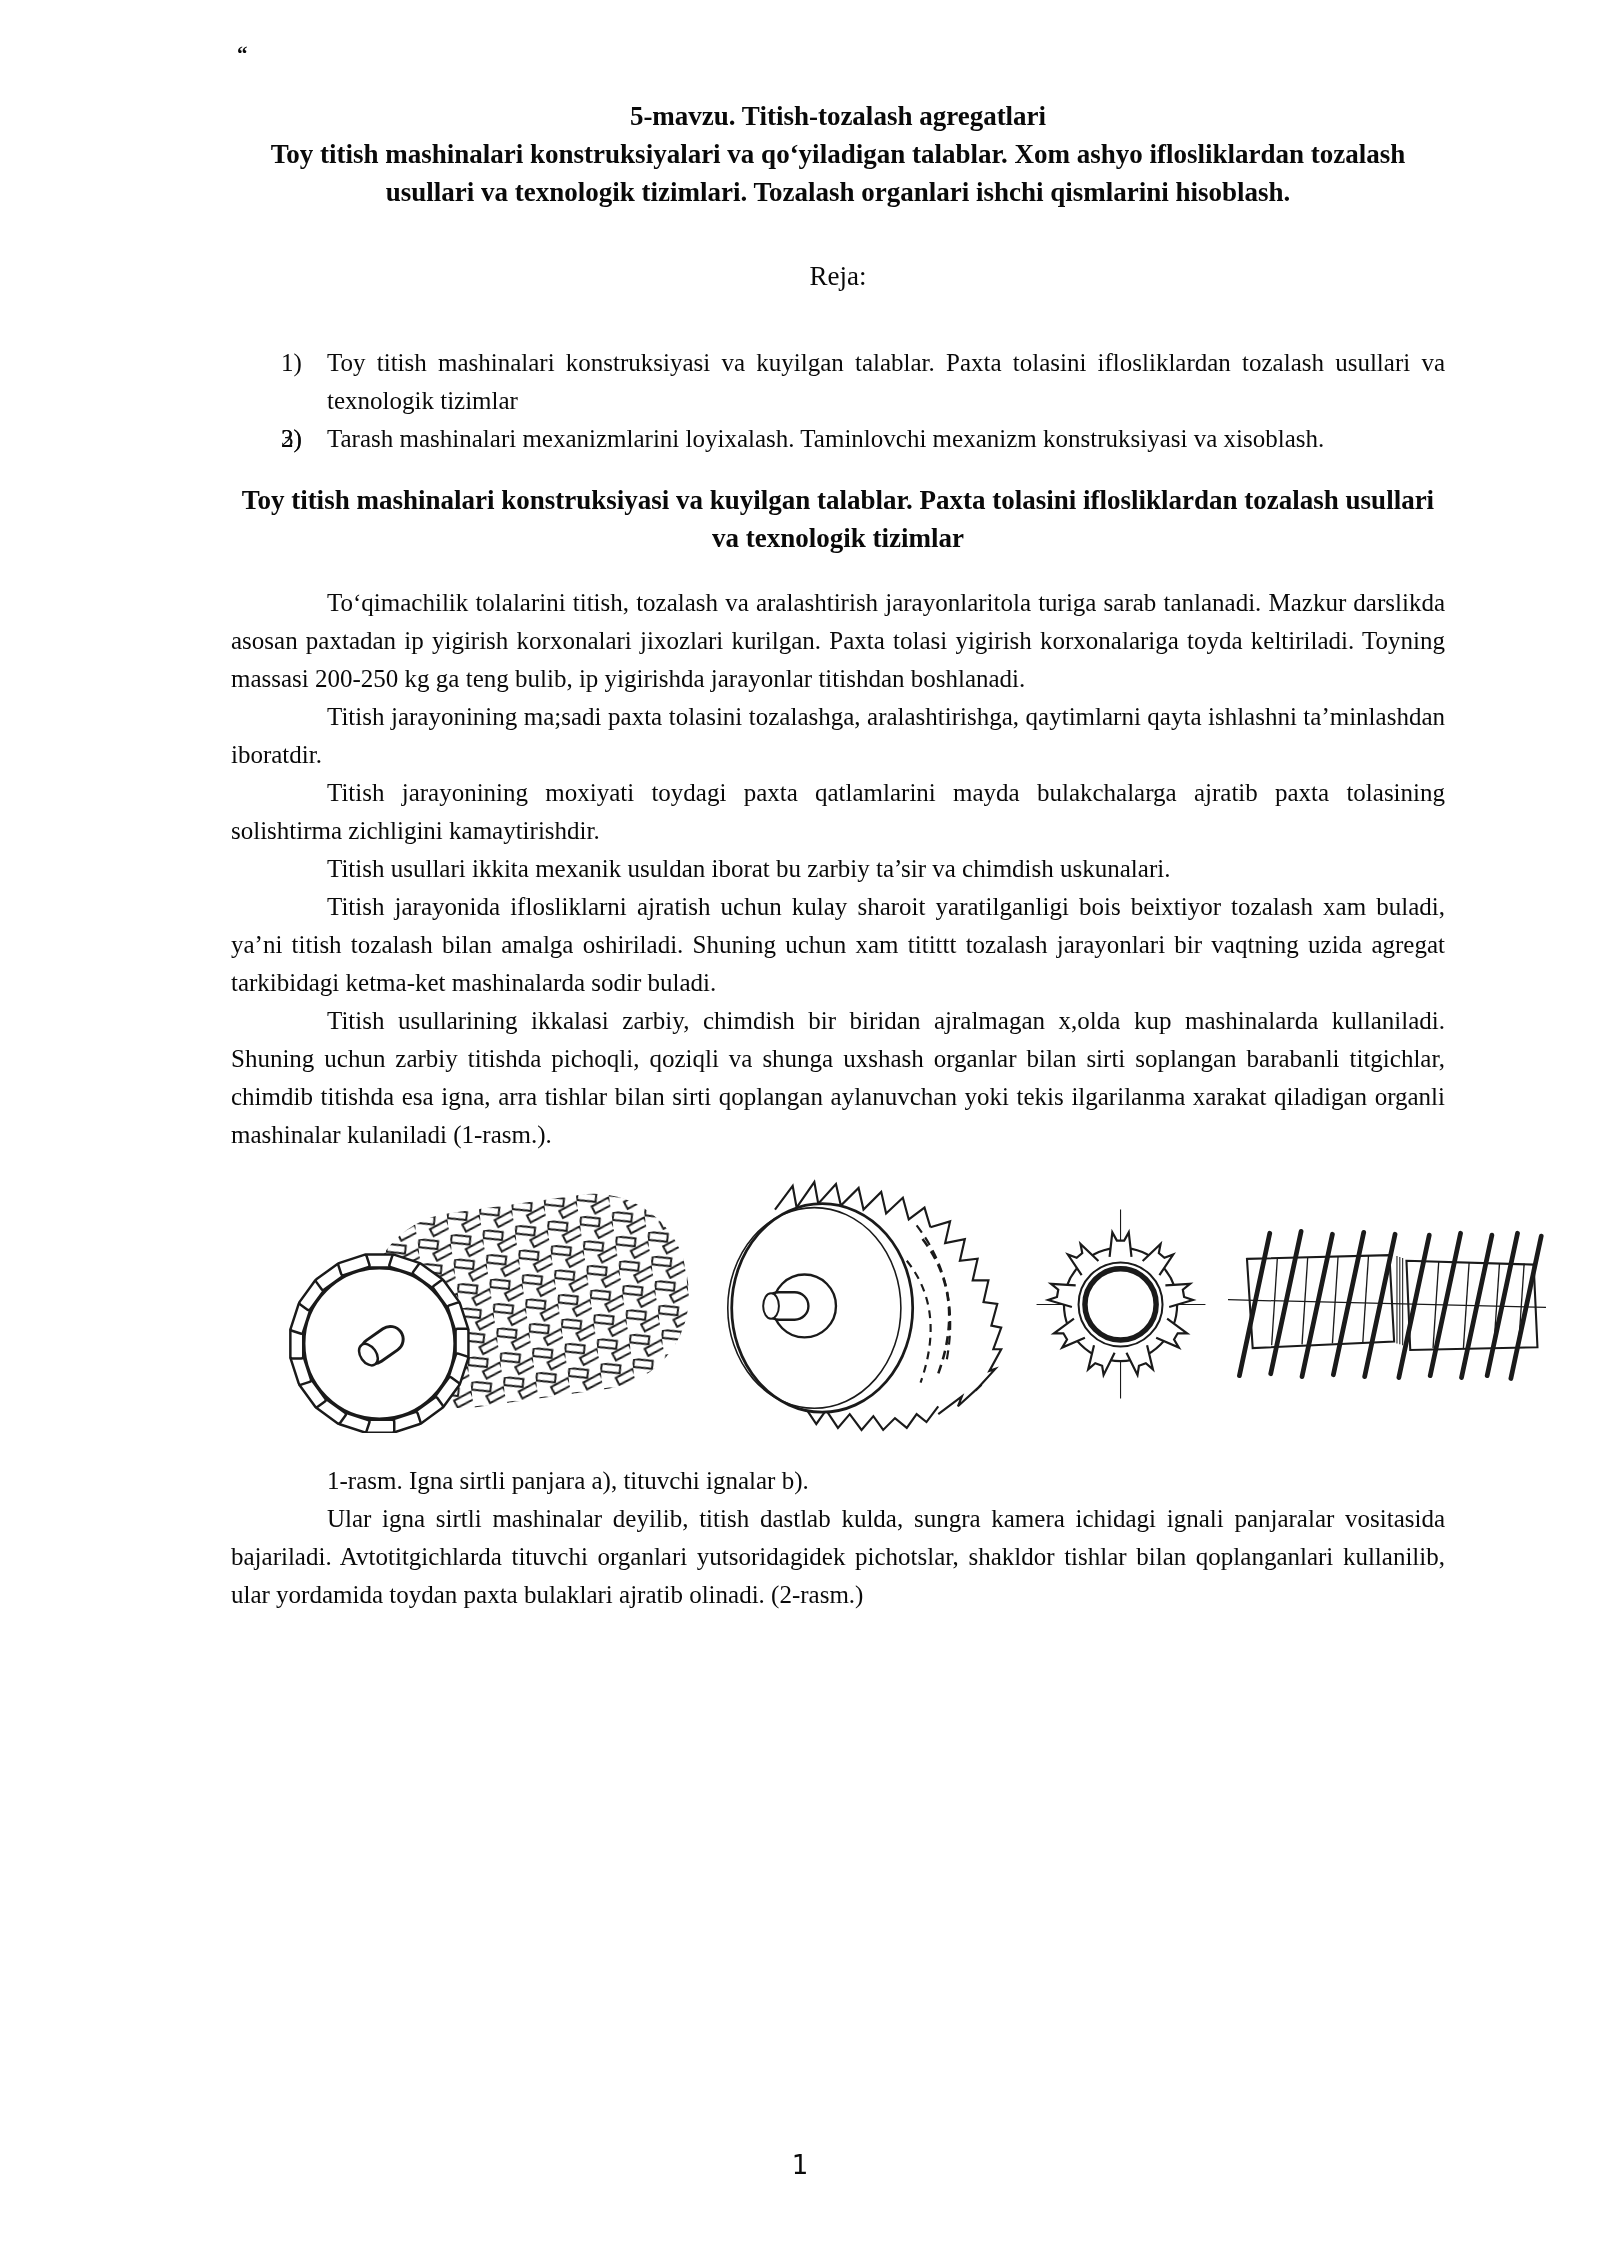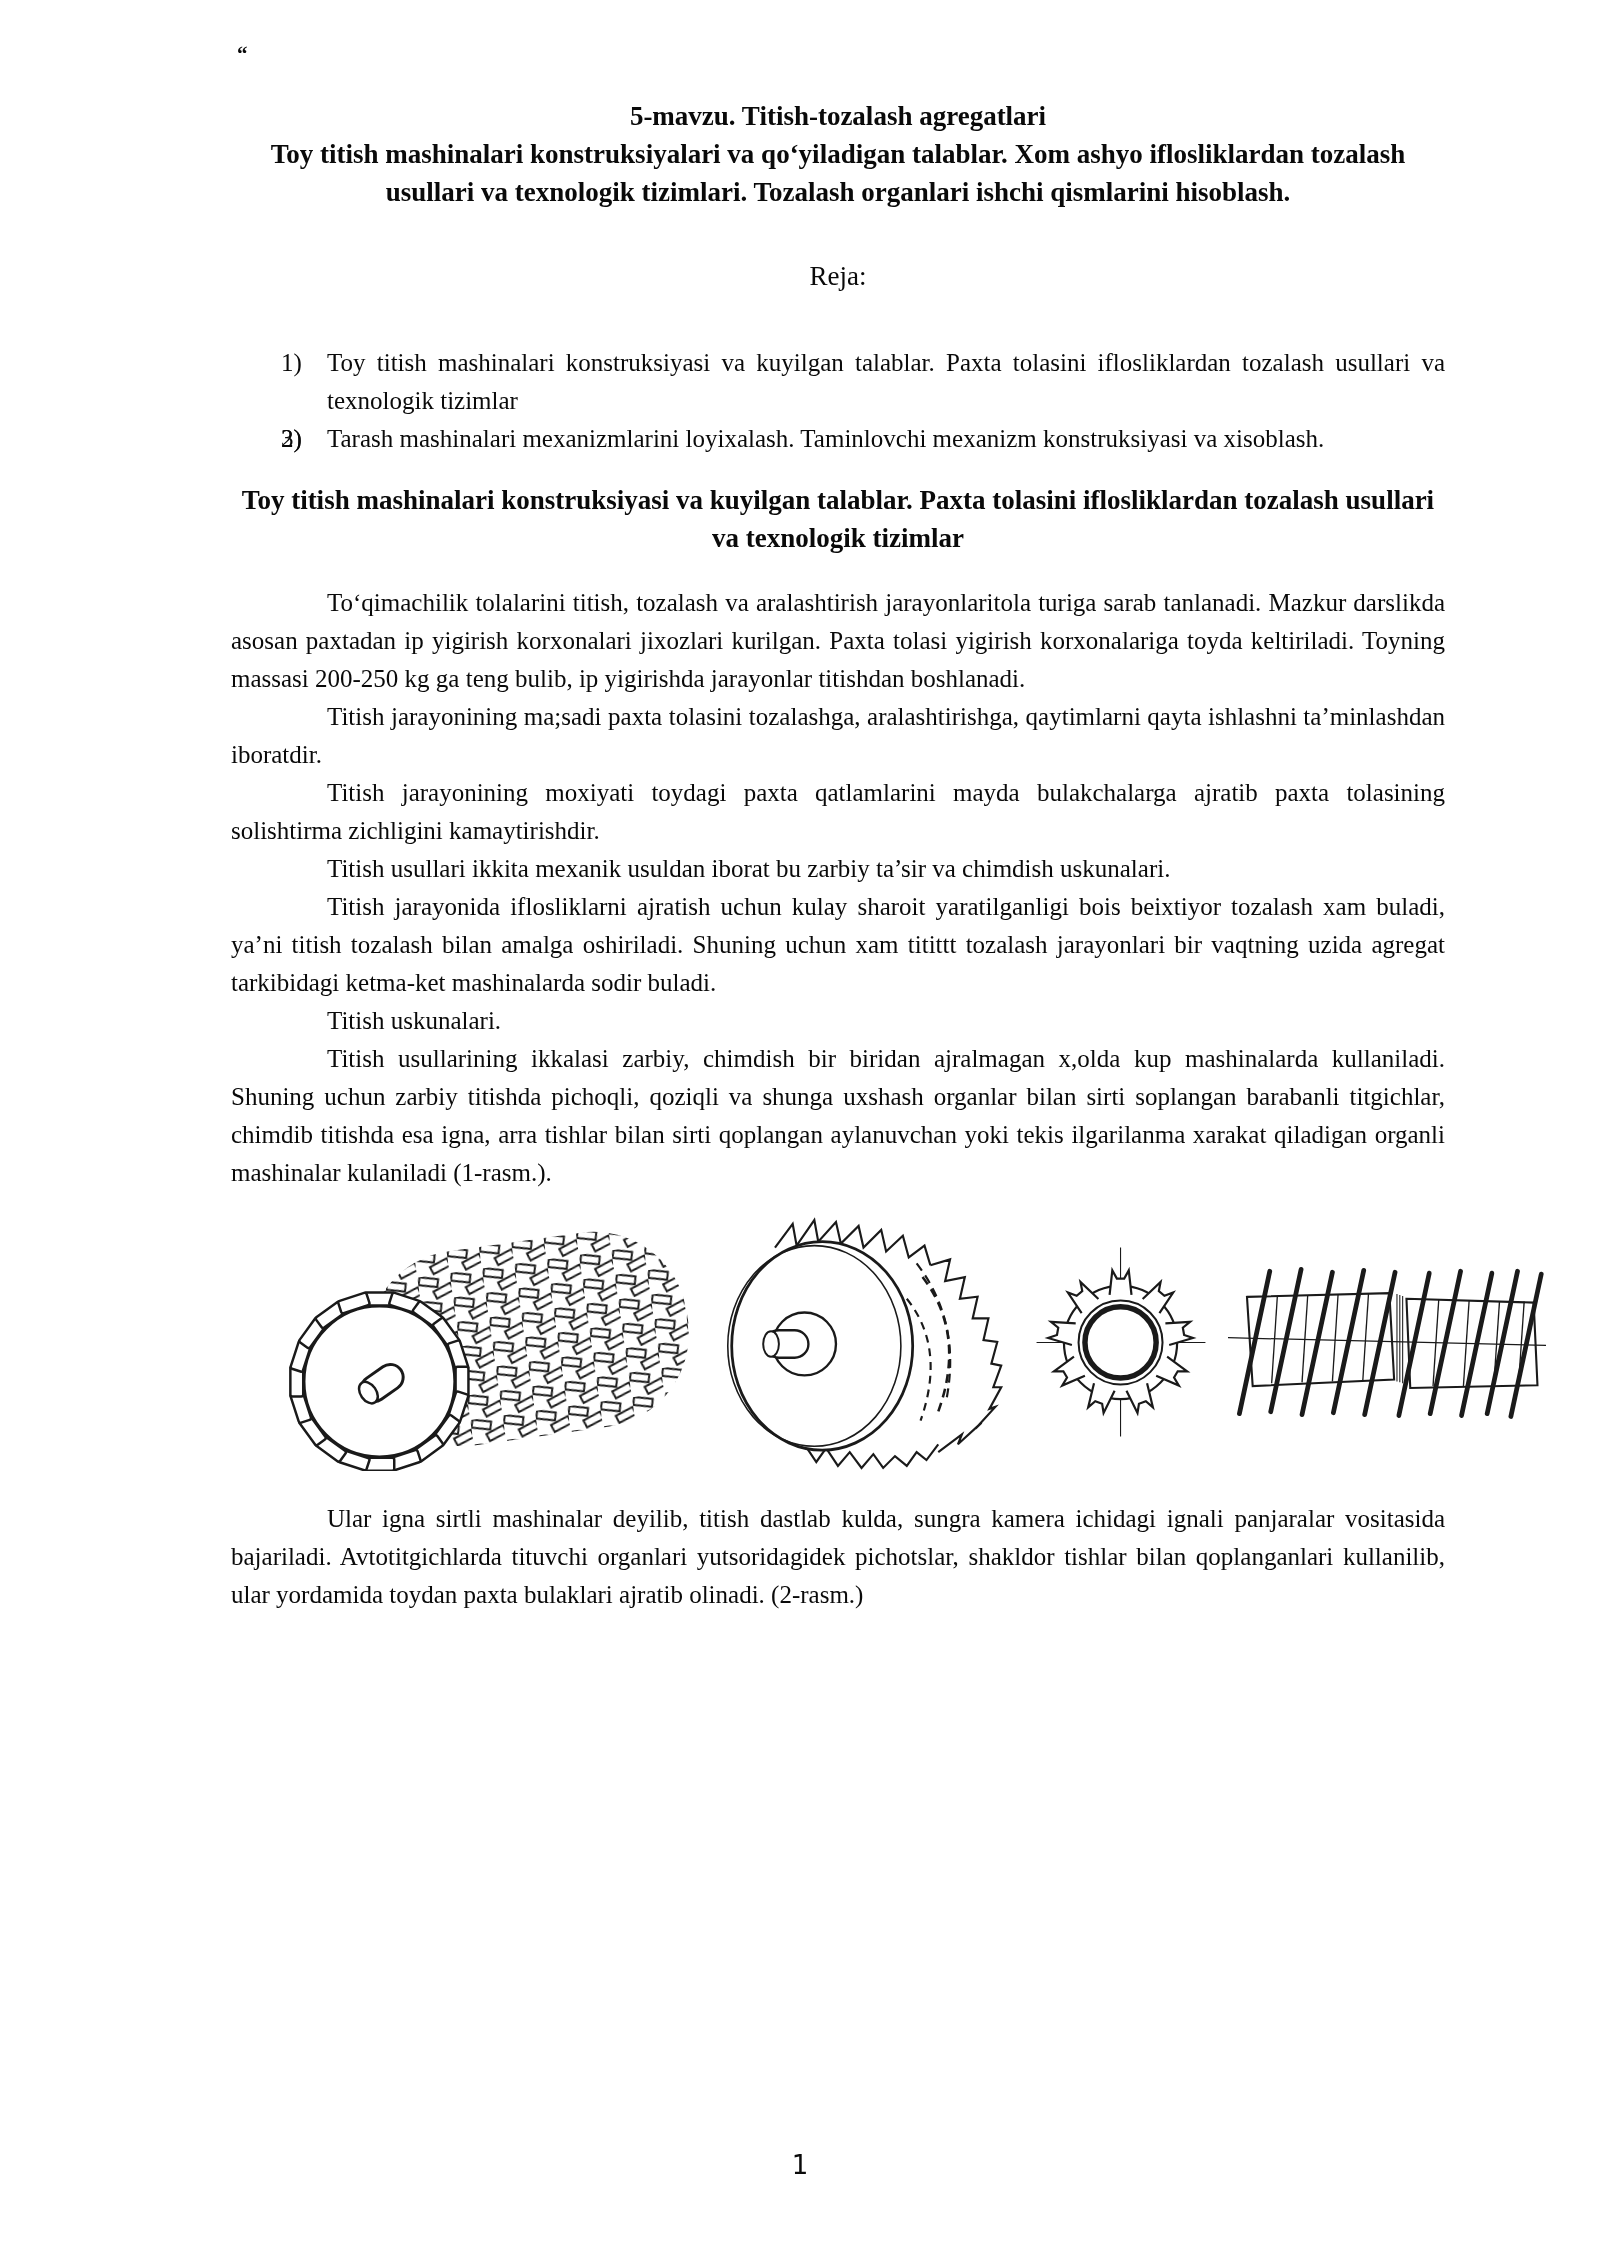--- a/index.html
+++ b/index.html
@@ -116,21 +116,20 @@
       </div>
     </div>
 
     <h2 class="section-heading">Toy titish mashinalari konstruksiyasi va kuyilgan talablar. Paxta tolasini iflosliklardan tozalash usullari va texnologik tizimlar</h2>
 
     <p class="body first">To‘qimachilik tolalarini titish, tozalash va aralashtirish jarayonlaritola turiga sarab tanlanadi. Mazkur darslikda asosan paxtadan ip yigirish korxonalari jixozlari kurilgan. Paxta tolasi yigirish korxonalariga toyda keltiriladi. Toyning massasi 200-250 kg ga teng bulib, ip yigirishda jarayonlar titishdan boshlanadi.</p>
     <p class="body">Titish jarayonining ma;sadi paxta tolasini tozalashga, aralashtirishga, qaytimlarni qayta ishlashni ta’minlashdan iboratdir.</p>
     <p class="body">Titish jarayonining moxiyati toydagi paxta qatlamlarini mayda bulakchalarga ajratib paxta tolasining solishtirma zichligini kamaytirishdir.</p>
     <p class="body">Titish usullari ikkita mexanik usuldan iborat bu zarbiy ta’sir va chimdish uskunalari.</p>
     <p class="body">Titish jarayonida iflosliklarni ajratish uchun kulay sharoit yaratilganligi bois beixtiyor tozalash xam buladi, ya’ni titish tozalash bilan amalga oshiriladi. Shuning uchun xam titittt tozalash jarayonlari bir vaqtning uzida agregat tarkibidagi ketma-ket mashinalarda sodir buladi.</p>
-    <p class="body">Titish uskunalari.</p>
     <p class="body">Titish usullarining ikkalasi zarbiy, chimdish bir biridan ajralmagan x,olda kup mashinalarda kullaniladi. Shuning uchun zarbiy titishda pichoqli, qoziqli va shunga uxshash organlar bilan sirti soplangan barabanli titgichlar, chimdib titishda esa igna, arra tishlar bilan sirti qoplangan aylanuvchan yoki tekis ilgarilanma xarakat qiladigan organli mashinalar kulaniladi (1-rasm.).</p>
 
     <div class="figure-row">
 
       <svg width="465" height="258" viewBox="0 0 470 260">
         <defs>
           <pattern id="pegpat" width="33" height="25" patternUnits="userSpaceOnUse">
             <g fill="#ffffff" stroke="#1a1a1a" stroke-width="2">
               <rect x="1" y="2" width="19" height="8" transform="rotate(14 10 6)"></rect>
               <rect x="15" y="13" width="19" height="8" transform="rotate(-20 24 17)"></rect>
@@ -225,19 +224,20 @@
           <line x1="212" y1="10" x2="180" y2="160"></line>
           <line x1="245" y1="8" x2="213" y2="158"></line>
           <line x1="278" y1="10" x2="246" y2="160"></line>
           <line x1="305" y1="8" x2="273" y2="158"></line>
           <line x1="330" y1="11" x2="298" y2="161"></line>
         </g>
       </svg>
 
     </div>
 
+    <p class="body">1-rasm. Igna sirtli panjara a), tituvchi ignalar b).</p>
     <p class="body">Ular igna sirtli mashinalar deyilib, titish dastlab kulda, sungra kamera ichidagi ignali panjaralar vositasida bajariladi. Avtotitgichlarda tituvchi organlari yutsoridagidek pichotslar, shakldor tishlar bilan qoplanganlari kullanilib, ular yordamida toydan paxta bulaklari ajratib olinadi. (2-rasm.)</p>
 
   </div>
 
   <div class="page-number">1</div>
 
 </div>
 
 </body></html>

